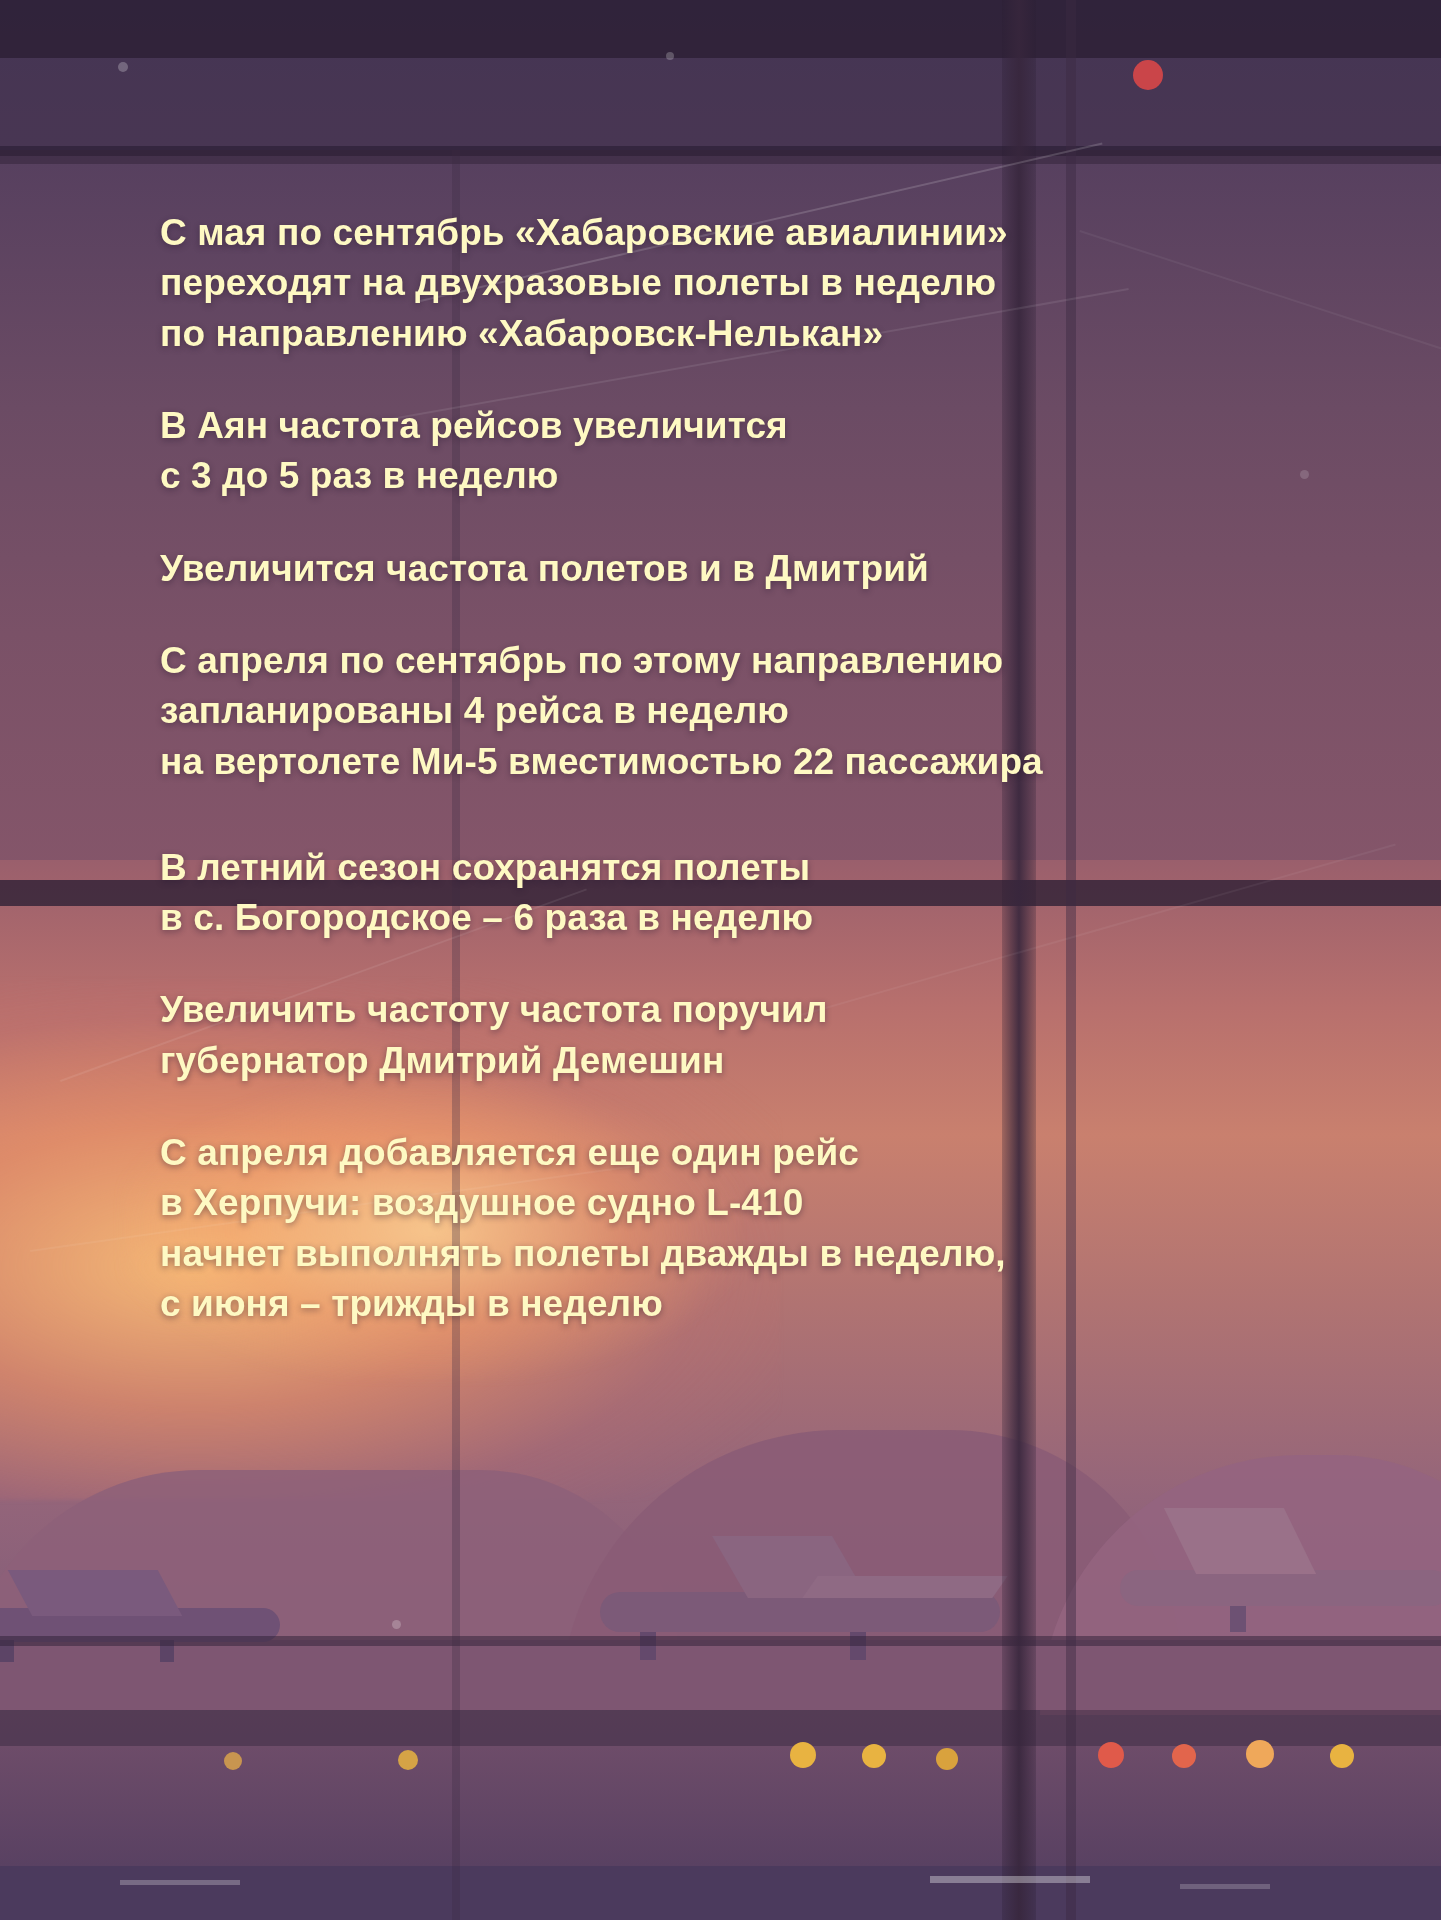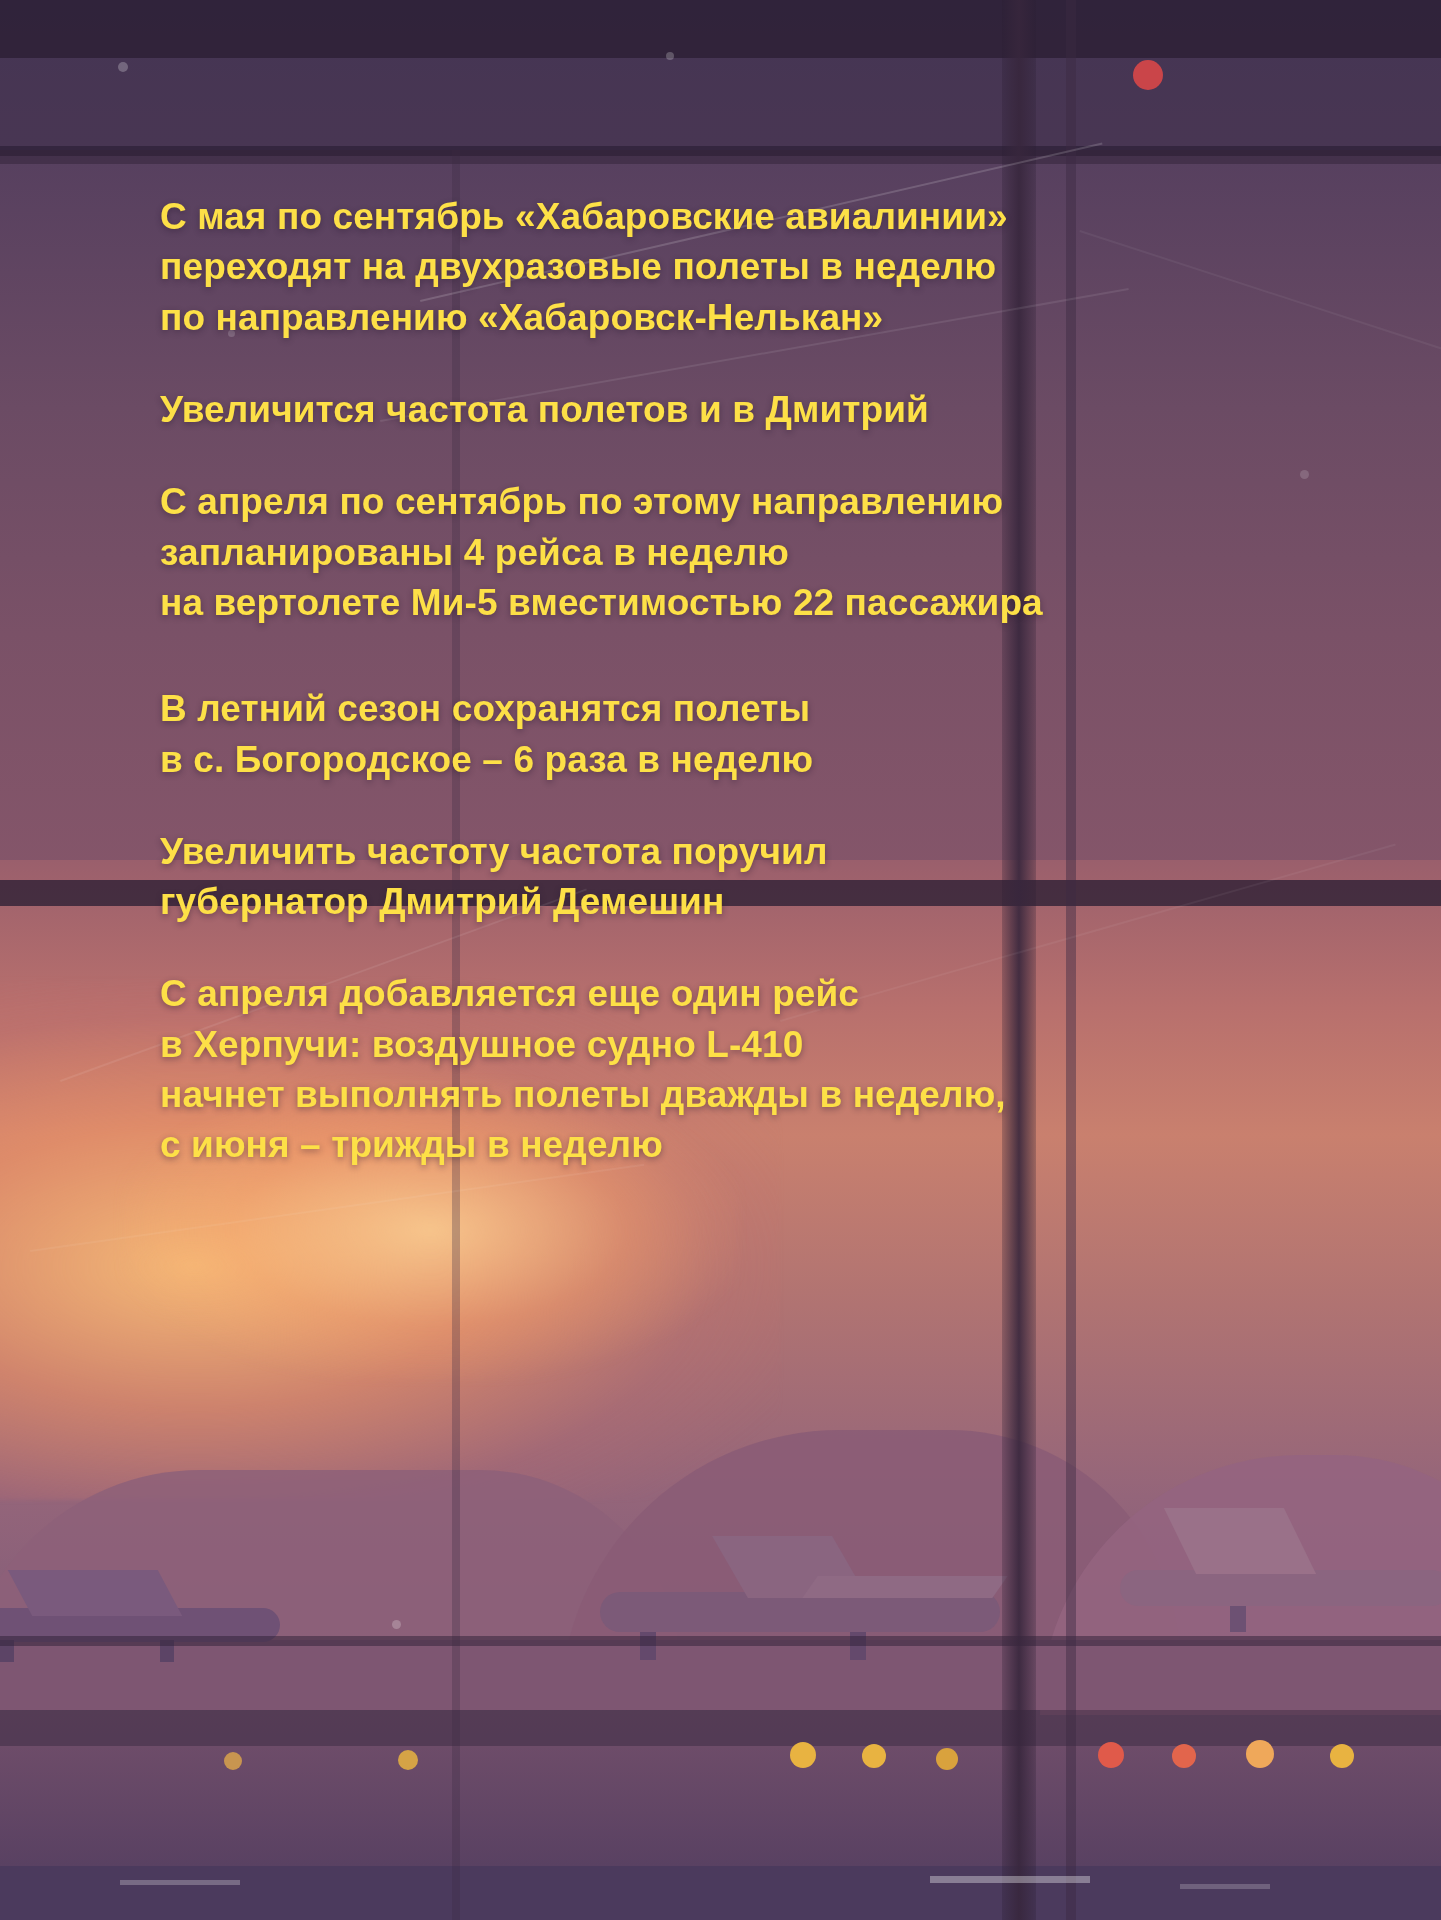--- a/index.html
+++ b/index.html
@@ -137,26 +137,26 @@
   }
 
   
   .content {
     position: absolute;
     left: 160px;
     top: 192px;
     width: 1200px;
   }
   .para {
-    color: #fde047;
+    color: #fef9c3;
     font-size: 37px;
     line-height: 1.36;
     font-weight: bold;
     letter-spacing: 0.1px;
-    margin: 0 0 42px 0;
+    margin: 16px 0 42px 0;
     text-shadow: 0 2px 6px rgba(40, 24, 48, 0.45);
     white-space: pre-line;
   }
   .para:last-child { margin-bottom: 0; }
   .gap-lg { margin-bottom: 56px; }
 </style>
 </head>
 <body>
 
 <div class="card">
@@ -236,20 +236,22 @@
 
     <div style="position:absolute;left:120px;top:1880px;width:120px;height:5px;background:rgba(255,255,255,0.25);"></div>
     <div style="position:absolute;left:930px;top:1876px;width:160px;height:7px;background:rgba(255,255,255,0.35);"></div>
     <div style="position:absolute;left:1180px;top:1884px;width:90px;height:5px;background:rgba(255,255,255,0.2);"></div>
   </div>
 
   <div class="content">
     <p class="para">С мая по сентябрь «Хабаровские авиалинии»
 переходят на двухразовые полеты в неделю
 по направлению «Хабаровск-Нелькан»</p>
+    <p class="para">В Аян частота рейсов увеличится
+с 3 до 5 раз в неделю</p>
     <p class="para">Увеличится частота полетов и в Дмитрий</p>
     <p class="para gap-lg">С апреля по сентябрь по этому направлению
 запланированы 4 рейса в неделю
 на вертолете Ми-5 вместимостью 22 пассажира</p>
     <p class="para">В летний сезон сохранятся полеты
 в с. Богородское – 6 раза в неделю</p>
     <p class="para">Увеличить частоту частота поручил
 губернатор Дмитрий Демешин</p>
     <p class="para">С апреля добавляется еще один рейс
 в Херпучи: воздушное судно L-410

